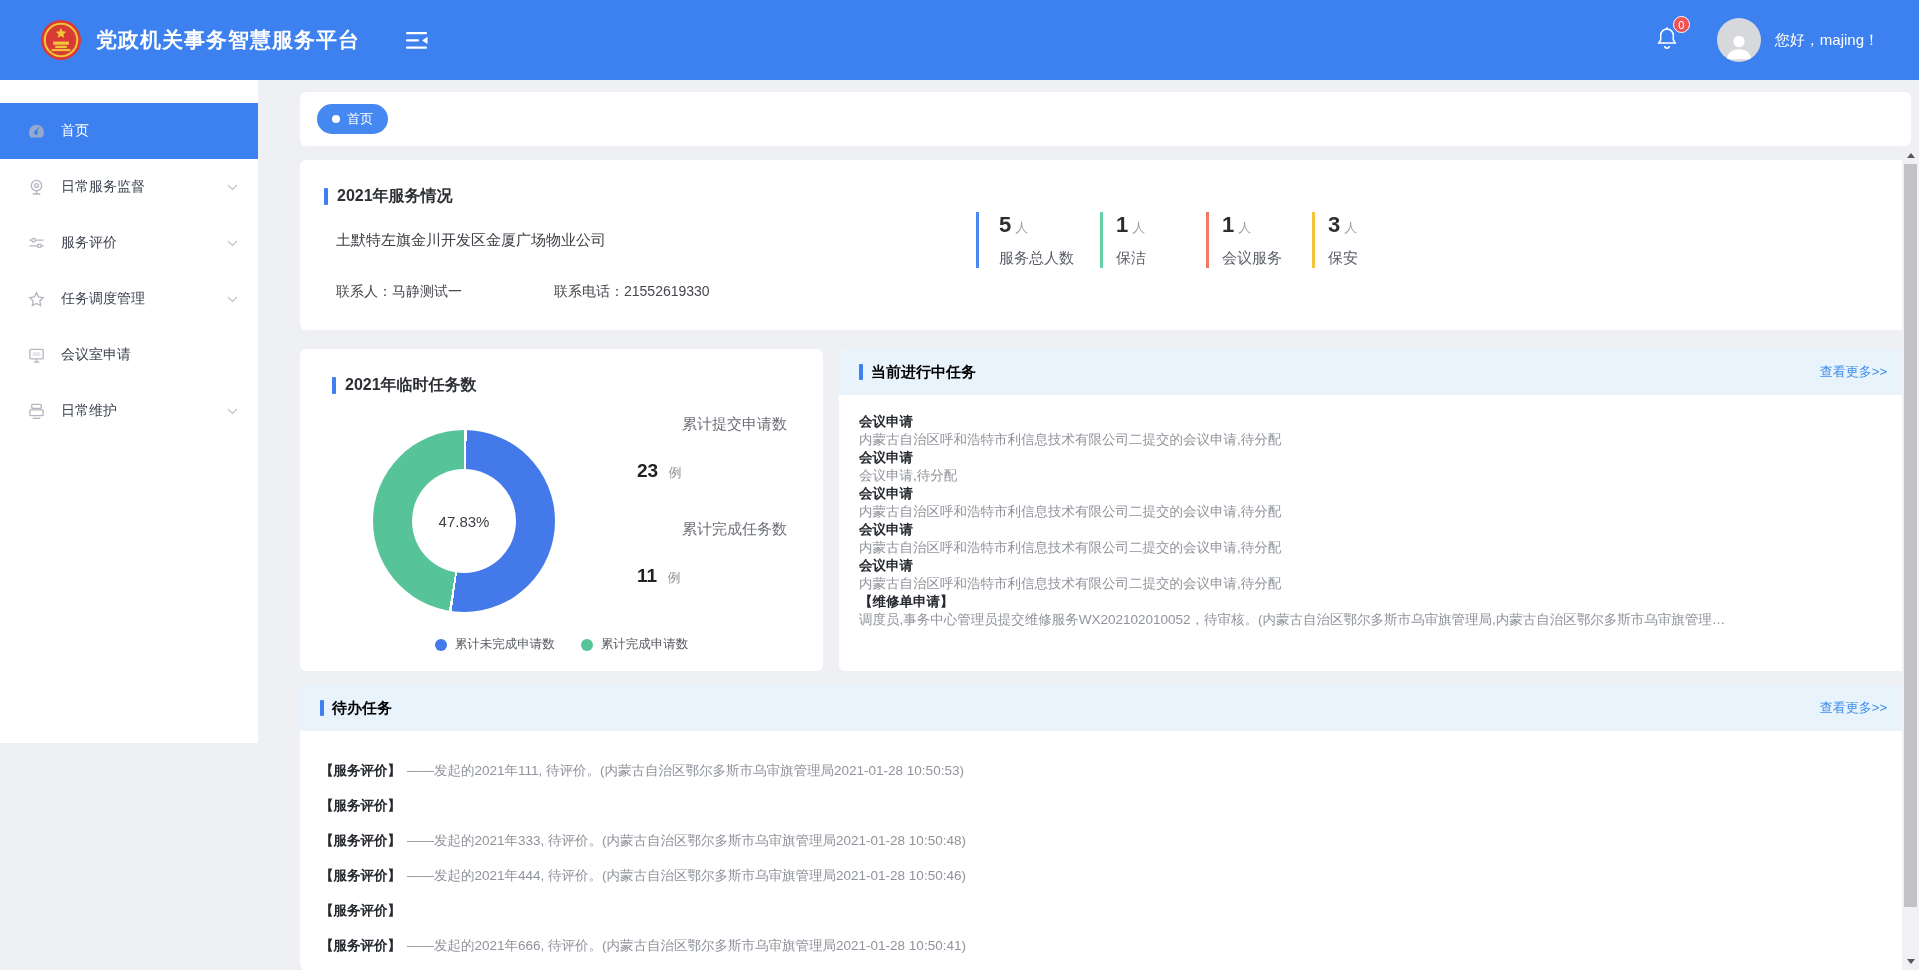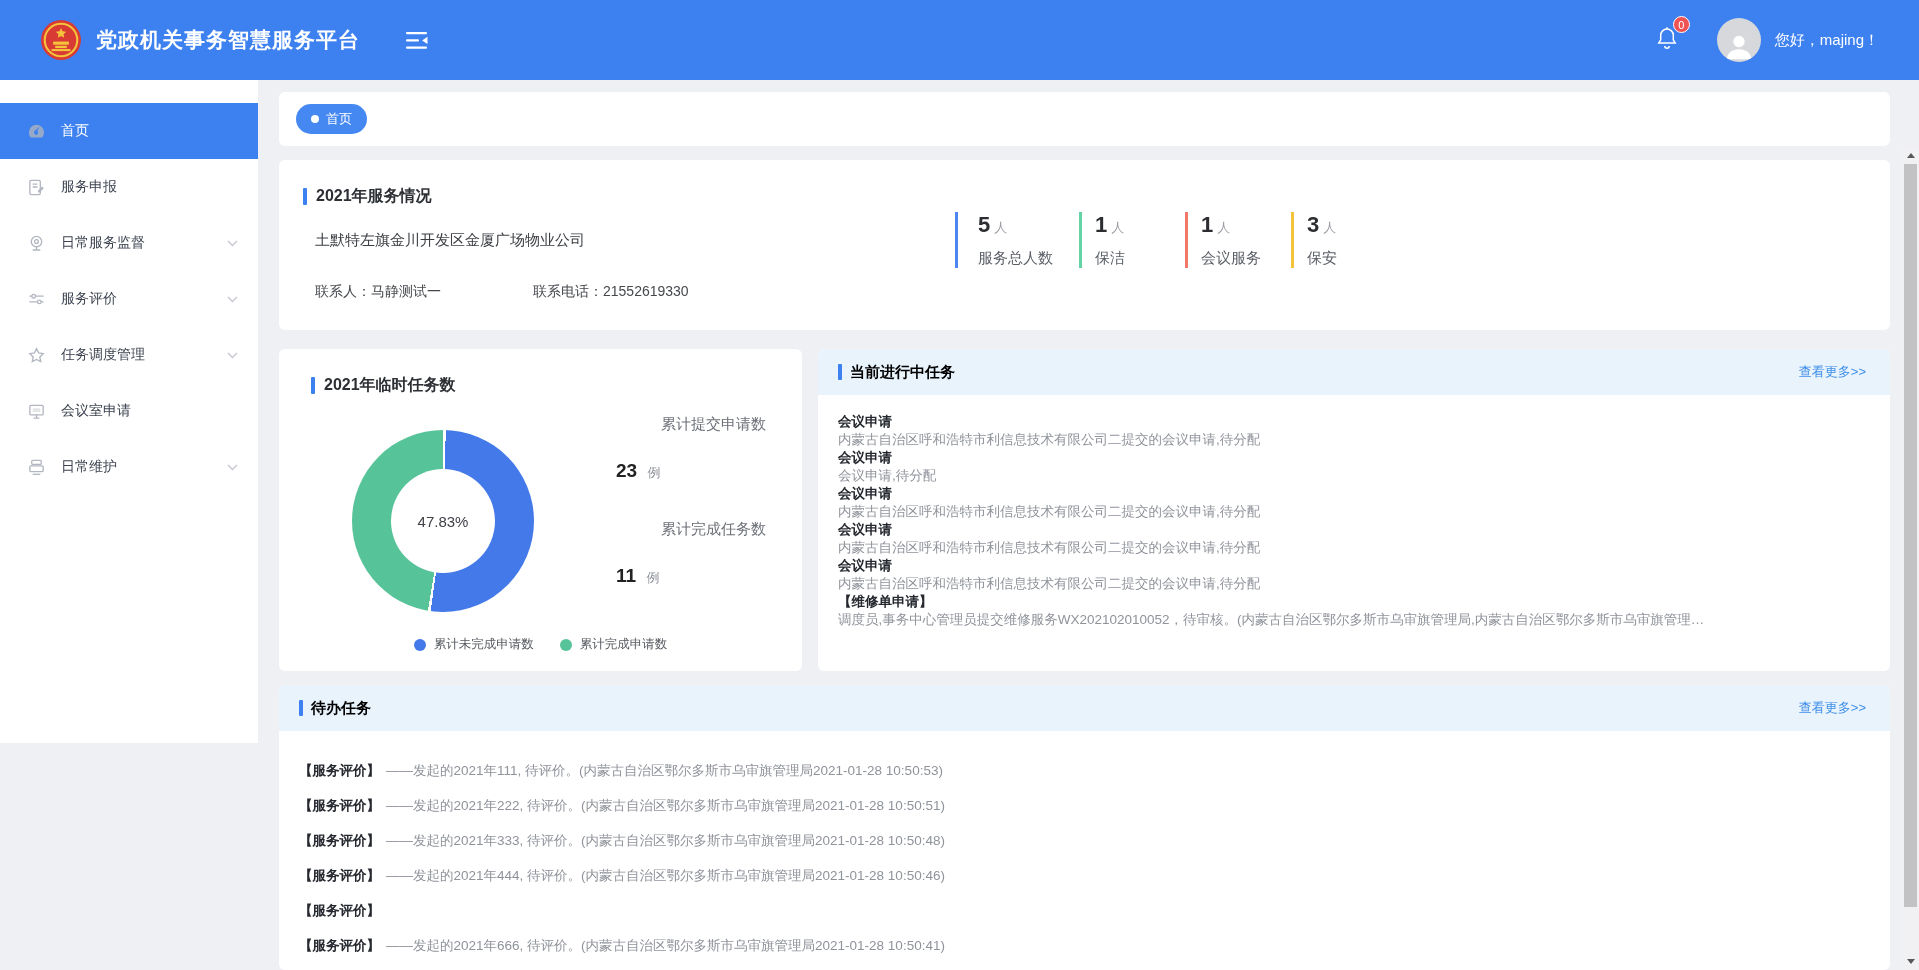--- a/index.html
+++ b/index.html
@@ -14,21 +14,21 @@
   .header-right { margin-left:auto; display:flex; align-items:center; }
   .bell-wrap { position:relative; margin-right:38px; cursor:pointer; }
   .badge { position:absolute; top:-9px; right:-11px; min-width:17px; height:17px; border-radius:9px;
     background:#f05353; border:1px solid #fff; color:#fff; font-size:11px; display:flex;
     align-items:center; justify-content:center; padding:0 4px; }
   .avatar { width:44px; height:44px; border-radius:50%; background:#d6d8dc; display:flex;
     align-items:flex-end; justify-content:center; overflow:hidden; margin-right:14px; }
   .greeting { color:#fff; font-size:15px; }
 
   
-  .page-body { display:flex; height:663px; }
+  .page-body { display:flex; height:663px;gap:21px; }
   .sidebar { width:258px; background:#fff; flex:0 0 auto; padding-top:23px; }
   .menu-item { height:56px; display:flex; align-items:center; padding:0 20px 0 27px;
     cursor:pointer; color:#3d4350; font-size:14px; }
   .menu-item .mi-icon { width:19px; height:19px; color:#b2b6c0; flex:0 0 auto; display:flex; }
   .menu-item .mi-label { margin-left:15px; }
   .menu-item .mi-arrow { margin-left:auto; color:#c4c8d0; display:flex; }
   .menu-item.active { background:#3d80f0; color:#fff; }
   .menu-item.active .mi-icon { color:#96a9c9; }
 
   .main { flex:1; padding:12px 0 0 21px; position:relative; }
@@ -142,30 +142,20 @@
 
     <div class="menu-item active">
       <span class="mi-icon">
         <svg width="19" height="19" viewBox="0 0 20 20" fill="currentColor">
             <path d="M10 3a8 8 0 0 0-8 8c0 2 .8 3.9 2.1 5.2h11.8A8 8 0 0 0 18 11a8 8 0 0 0-8-8zm0 10.6A2.6 2.6 0 0 1 7.4 11c0-1.1.7-2 1.6-2.4l4.5-3.8-2.7 4.7c.5.4.8 1 .8 1.5A2.6 2.6 0 0 1 10 13.6z"></path>
           </svg>
       </span>
       <span class="mi-label">首页</span>
     </div>
 
-    <div class="menu-item">
-      <span class="mi-icon">
-        <svg width="19" height="19" viewBox="0 0 20 20" fill="none" stroke="currentColor" stroke-width="1.4">
-            <rect x="3" y="2.5" width="11" height="15" rx="1.5"></rect>
-            <path d="M6 6.5h5M6 9.5h5"></path>
-            <path d="M11.8 13.2l4.2-4.2 1.7 1.7-4.2 4.2-2.1.4z" fill="currentColor" stroke="none"></path>
-          </svg>
-      </span>
-      <span class="mi-label">服务申报</span>
-    </div>
 
     <div class="menu-item">
       <span class="mi-icon">
         <svg width="19" height="19" viewBox="0 0 20 20" fill="none" stroke="currentColor" stroke-width="1.4">
             <circle cx="10" cy="8" r="5.5"></circle>
             <circle cx="10" cy="8" r="2"></circle>
             <path d="M6 16.8h8M10 13.5v3.3"></path>
           </svg>
       </span>
       <span class="mi-label">日常服务监督</span>
@@ -351,21 +341,20 @@
           <span class="sec-title">待办任务</span>
           <span class="more-link">查看更多&gt;&gt;</span>
         </div>
         <div class="todo-list">
           <div class="todo-row">
               <span class="task-prefix">【服务评价】</span>
               <span class="task-text">——发起的2021年111, 待评价。(内蒙古自治区鄂尔多斯市乌审旗管理局2021-01-28 10:50:53)</span>
             </div>
           <div class="todo-row">
               <span class="task-prefix">【服务评价】</span>
-              <span class="task-text">——发起的2021年222, 待评价。(内蒙古自治区鄂尔多斯市乌审旗管理局2021-01-28 10:50:51)</span>
             </div>
           <div class="todo-row">
               <span class="task-prefix">【服务评价】</span>
               <span class="task-text">——发起的2021年333, 待评价。(内蒙古自治区鄂尔多斯市乌审旗管理局2021-01-28 10:50:48)</span>
             </div>
           <div class="todo-row">
               <span class="task-prefix">【服务评价】</span>
               <span class="task-text">——发起的2021年444, 待评价。(内蒙古自治区鄂尔多斯市乌审旗管理局2021-01-28 10:50:46)</span>
             </div>
           <div class="todo-row">

